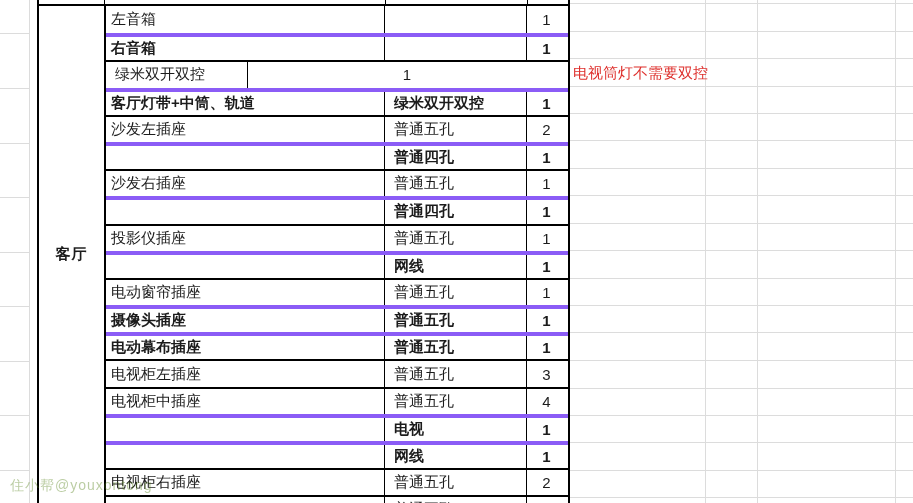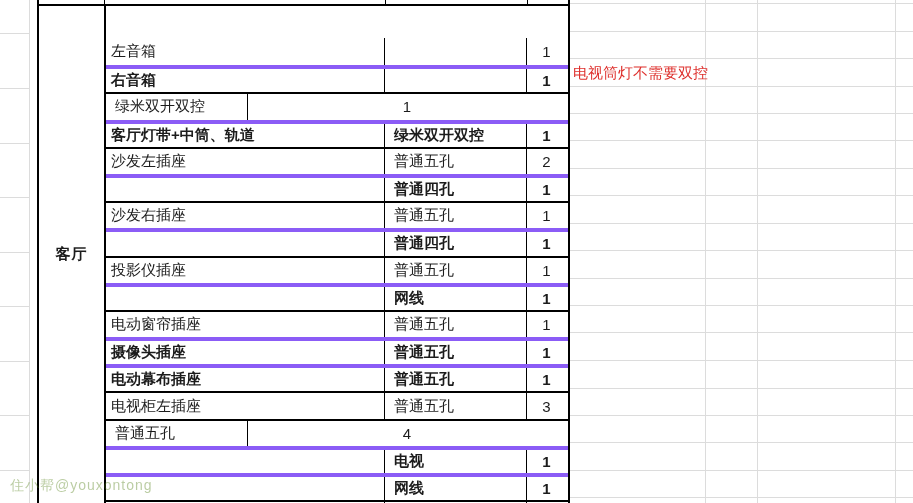--- a/index.html
+++ b/index.html
@@ -15,21 +15,21 @@
 
   
   .table-wrap { position:absolute; left:37px; top:0; width:533px; height:503px;
                 border-left:2px solid #000; border-right:2px solid #000; background:transparent; }
   .top-sliver { position:relative; height:6px; border-bottom:2px solid #000; }
   .top-sliver .vline { position:absolute; top:0; width:1px; height:4px; background:#000; }
 
   .table-body { display:flex; height:497px; }
   .room-col { width:67px; border-right:2px solid #000; display:flex; align-items:center; justify-content:center; }
   .room-label { font-weight:bold; font-size:15px; letter-spacing:1px; }
-  .rows-col { flex:1; display:flex; flex-direction:column;margin-top:32px; }
+  .rows-col { flex:1; display:flex; flex-direction:column; }
 
   .row { display:flex; height:27.2px; flex:0 0 27.2px; }
   .row.thin  { border-top:4px solid #8b5cf6;font-weight:bold; }
   .row.thick { border-top:2px solid #000; }
   .row.partial { flex:1 1 auto; height:auto; overflow:hidden; }
 
   .c { display:flex; align-items:center; font-size:15px; overflow:hidden; white-space:nowrap; }
   .c.item { flex:0 0 279px; border-right:1px solid #000; padding-left:5px; }
   .c.type { flex:0 0 142px; border-right:1px solid #000; padding-left:9px; }
   .c.qty  { flex:1 1 auto; justify-content:center; padding-right:2px; }
@@ -166,20 +166,21 @@
           <div class="c qty">1</div>
         </div>
 
         <div class="row thick">
           <div class="c item">电视柜左插座</div>
           <div class="c type">普通五孔</div>
           <div class="c qty">3</div>
         </div>
 
         <div class="row thick">
+          <div class="c item">电视柜中插座</div>
           <div class="c type">普通五孔</div>
           <div class="c qty">4</div>
         </div>
         <div class="row thin">
           <div class="c item"></div>
           <div class="c type">电视</div>
           <div class="c qty">1</div>
         </div>
         <div class="row thin">
           <div class="c item"></div>

